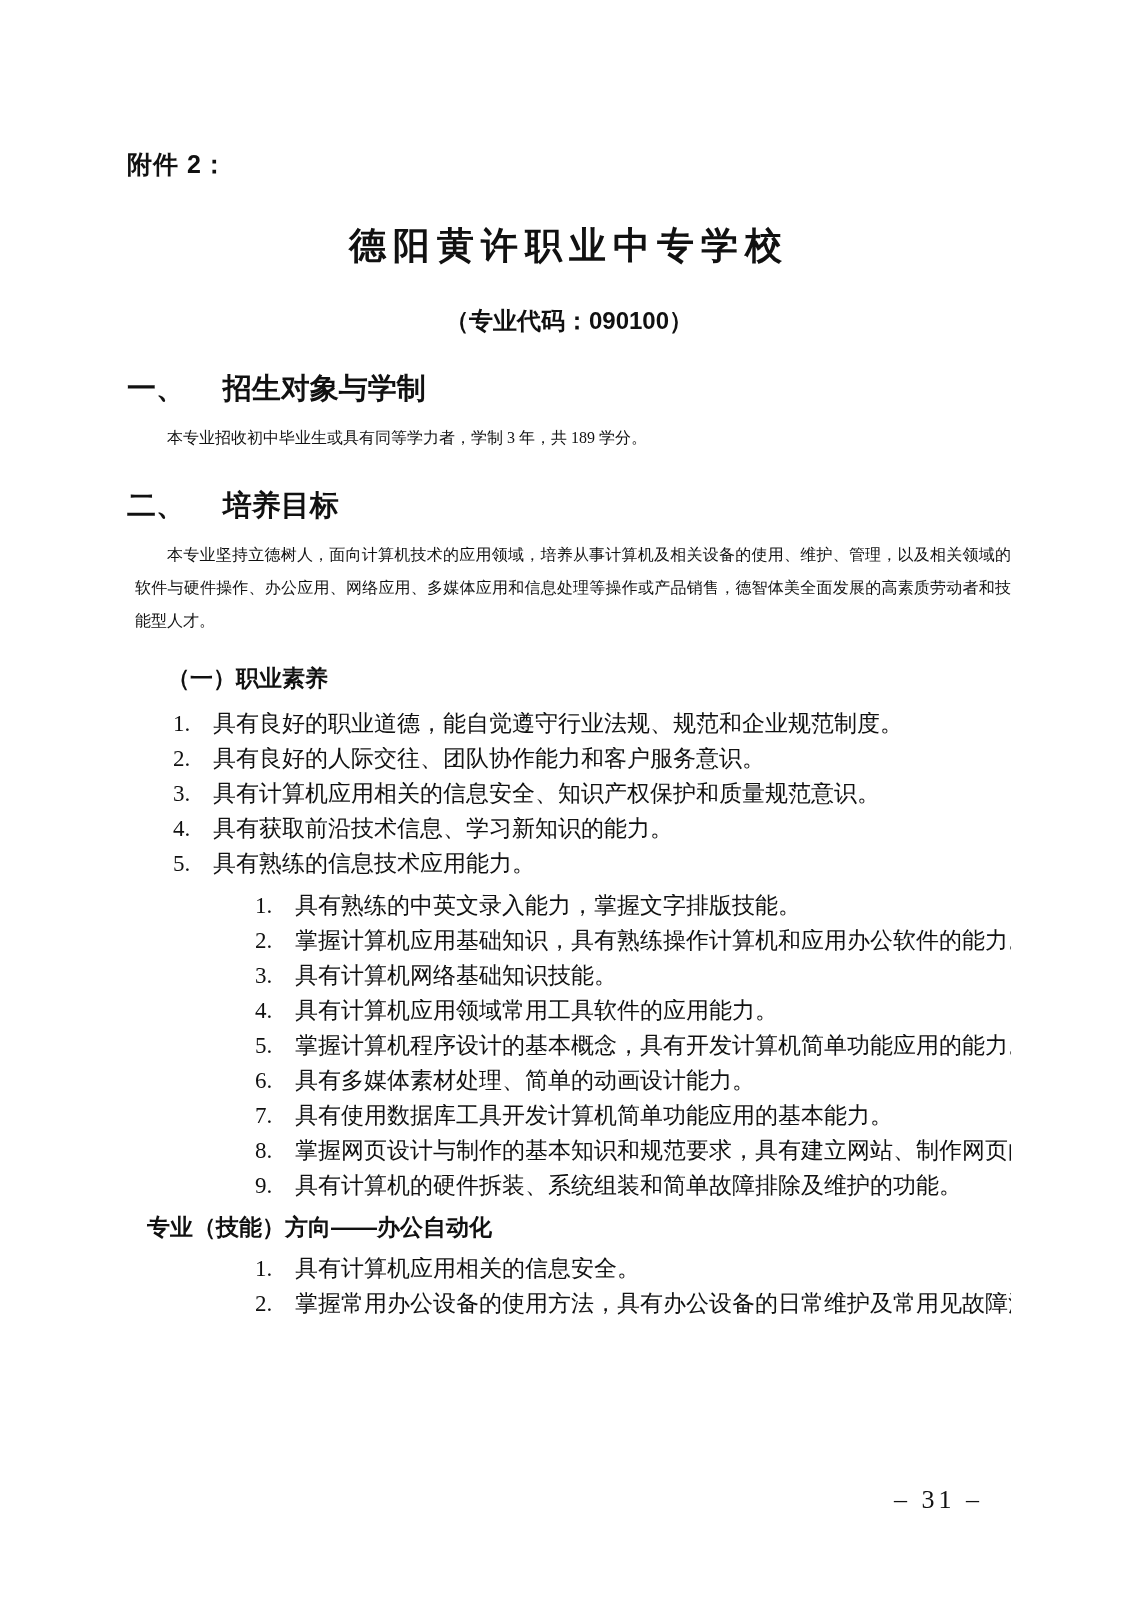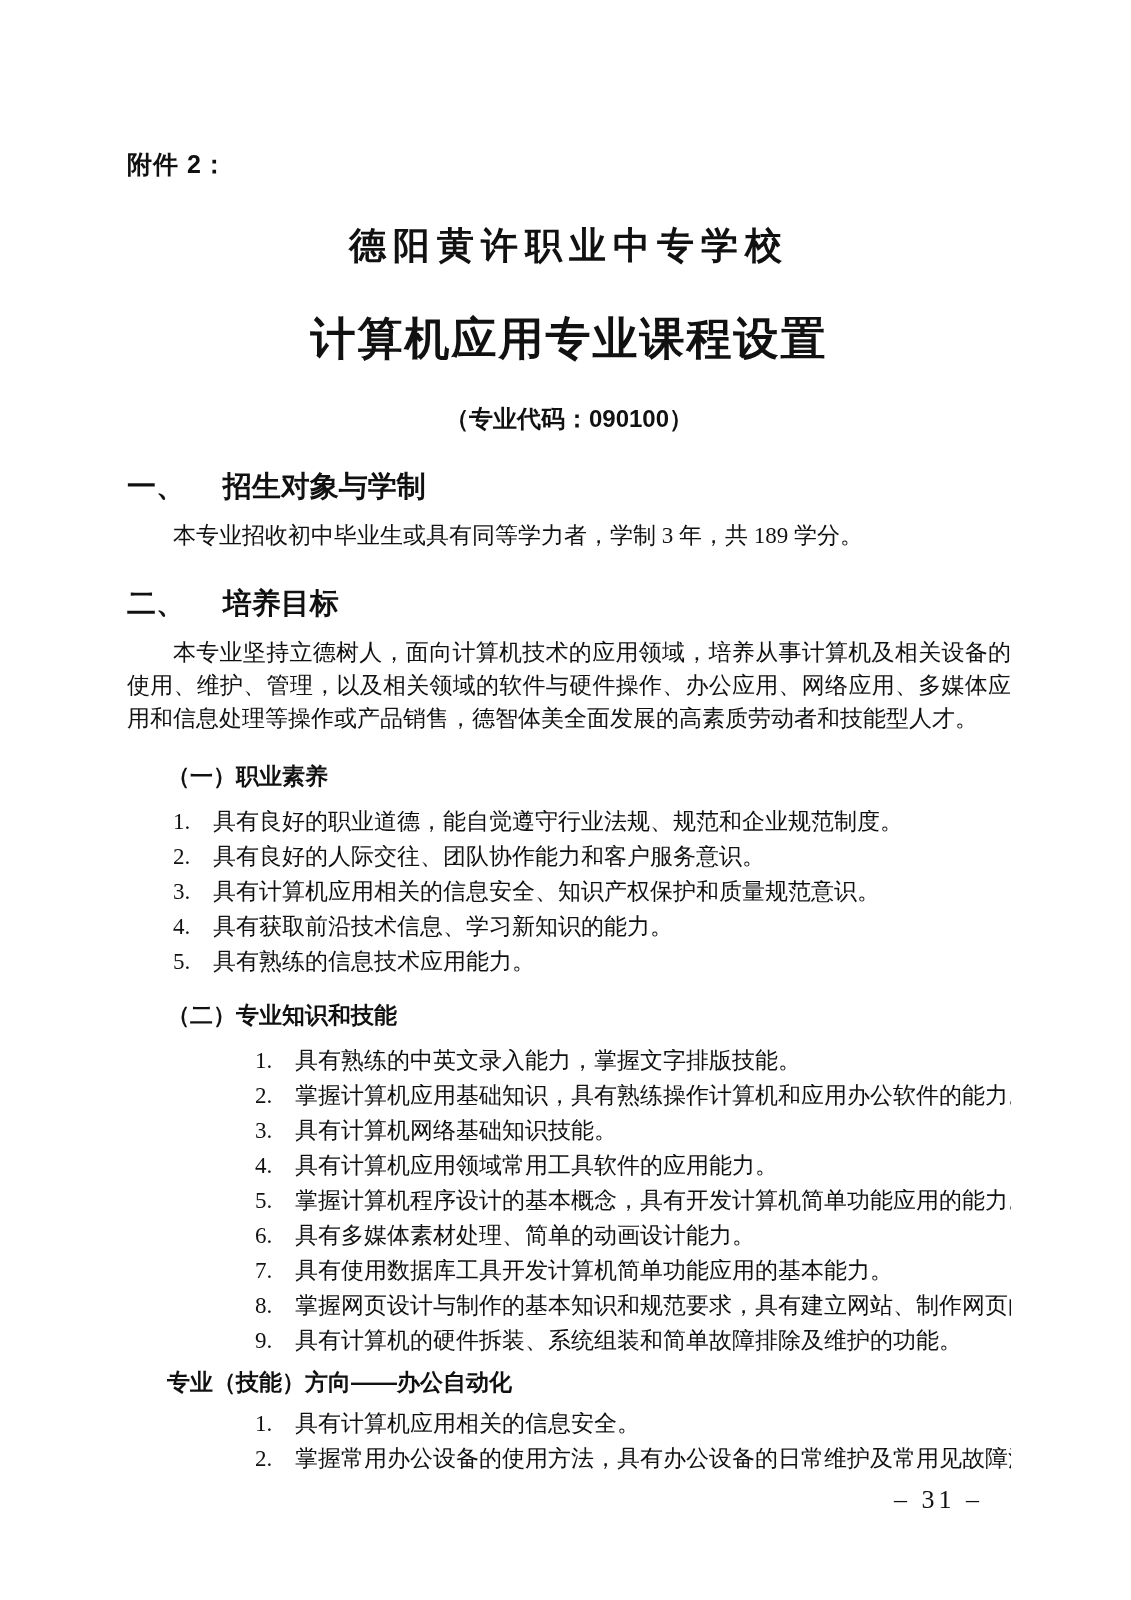--- a/index.html
+++ b/index.html
@@ -51,22 +51,22 @@
   }
   .sec-head {
     margin: 32px 0 0 0;
     text-align: left;
     font-family: "Liberation Sans", "DejaVu Sans", sans-serif;
     font-weight: bold;
     font-size: 29px;
   }
   .sec-head .sec-num { margin-right: 1.3em; }
   .para {
-    margin: 12px 0 0 0;
-    font-size: 23px;
+    margin: 12px 0 0 8px;
+    font-size: 16px;
     line-height: 33px;
     text-indent: 2em;
     text-align: justify;
     font-family: Liberation Serif, serif;
   }
   .sub-head {
     margin: 26px 0 0 40px;
     font-family: "Liberation Sans", "DejaVu Sans", sans-serif;
     font-weight: bold;
     font-size: 23px;
@@ -102,21 +102,20 @@
 </style>
 </head>
 <body>
 
 <div class="page">
 
   <div class="attachment">附件 2：</div>
 
   <h1 class="school-title">德阳黄许职业中专学校</h1>
 
-  <h2 class="doc-title">计算机应用专业课程设置</h2>
 
   <div class="major-code">（专业代码：090100）</div>
 
   <h3 class="sec-head">
     <span class="sec-num">一、</span><span>招生对象与学制</span>
   </h3>
   <p class="para">本专业招收初中毕业生或具有同等学力者，学制 3 年，共 189 学分。</p>
 
   <h3 class="sec-head">
     <span class="sec-num">二、</span><span>培养目标</span>
@@ -142,21 +141,20 @@
     <div class="li">
       <span class="n">4.</span>
         <span class="t">具有获取前沿技术信息、学习新知识的能力。</span>
     </div>
     <div class="li">
       <span class="n">5.</span>
         <span class="t">具有熟练的信息技术应用能力。</span>
     </div>
   </div>
 
-  <div class="sub-head">（二）专业知识和技能</div>
 
   <div class="list list-b">
     <div class="li">
       <span class="n">1.</span>
         <span class="t">具有熟练的中英文录入能力，掌握文字排版技能。</span>
     </div>
     <div class="li">
       <span class="n">2.</span>
         <span class="t">掌握计算机应用基础知识，具有熟练操作计算机和应用办公软件的能力。</span>
     </div>
@@ -183,21 +181,21 @@
     <div class="li">
       <span class="n">8.</span>
         <span class="t">掌握网页设计与制作的基本知识和规范要求，具有建立网站、制作网页的能力。</span>
     </div>
     <div class="li">
       <span class="n">9.</span>
         <span class="t">具有计算机的硬件拆装、系统组装和简单故障排除及维护的功能。</span>
     </div>
   </div>
 
-  <div class="dir-head" style="margin-left:40px;">专业（技能）方向——办公自动化</div>
+  <div class="dir-head" style="margin-left:20px;">专业（技能）方向——办公自动化</div>
 
   <div class="list list-b" style="margin-top:14px;">
     <div class="li">
       <span class="n">1.</span>
         <span class="t">具有计算机应用相关的信息安全。</span>
     </div>
     <div class="li">
       <span class="n">2.</span>
         <span class="t">掌握常用办公设备的使用方法，具有办公设备的日常维护及常用见故障派出的能</span>
     </div>

